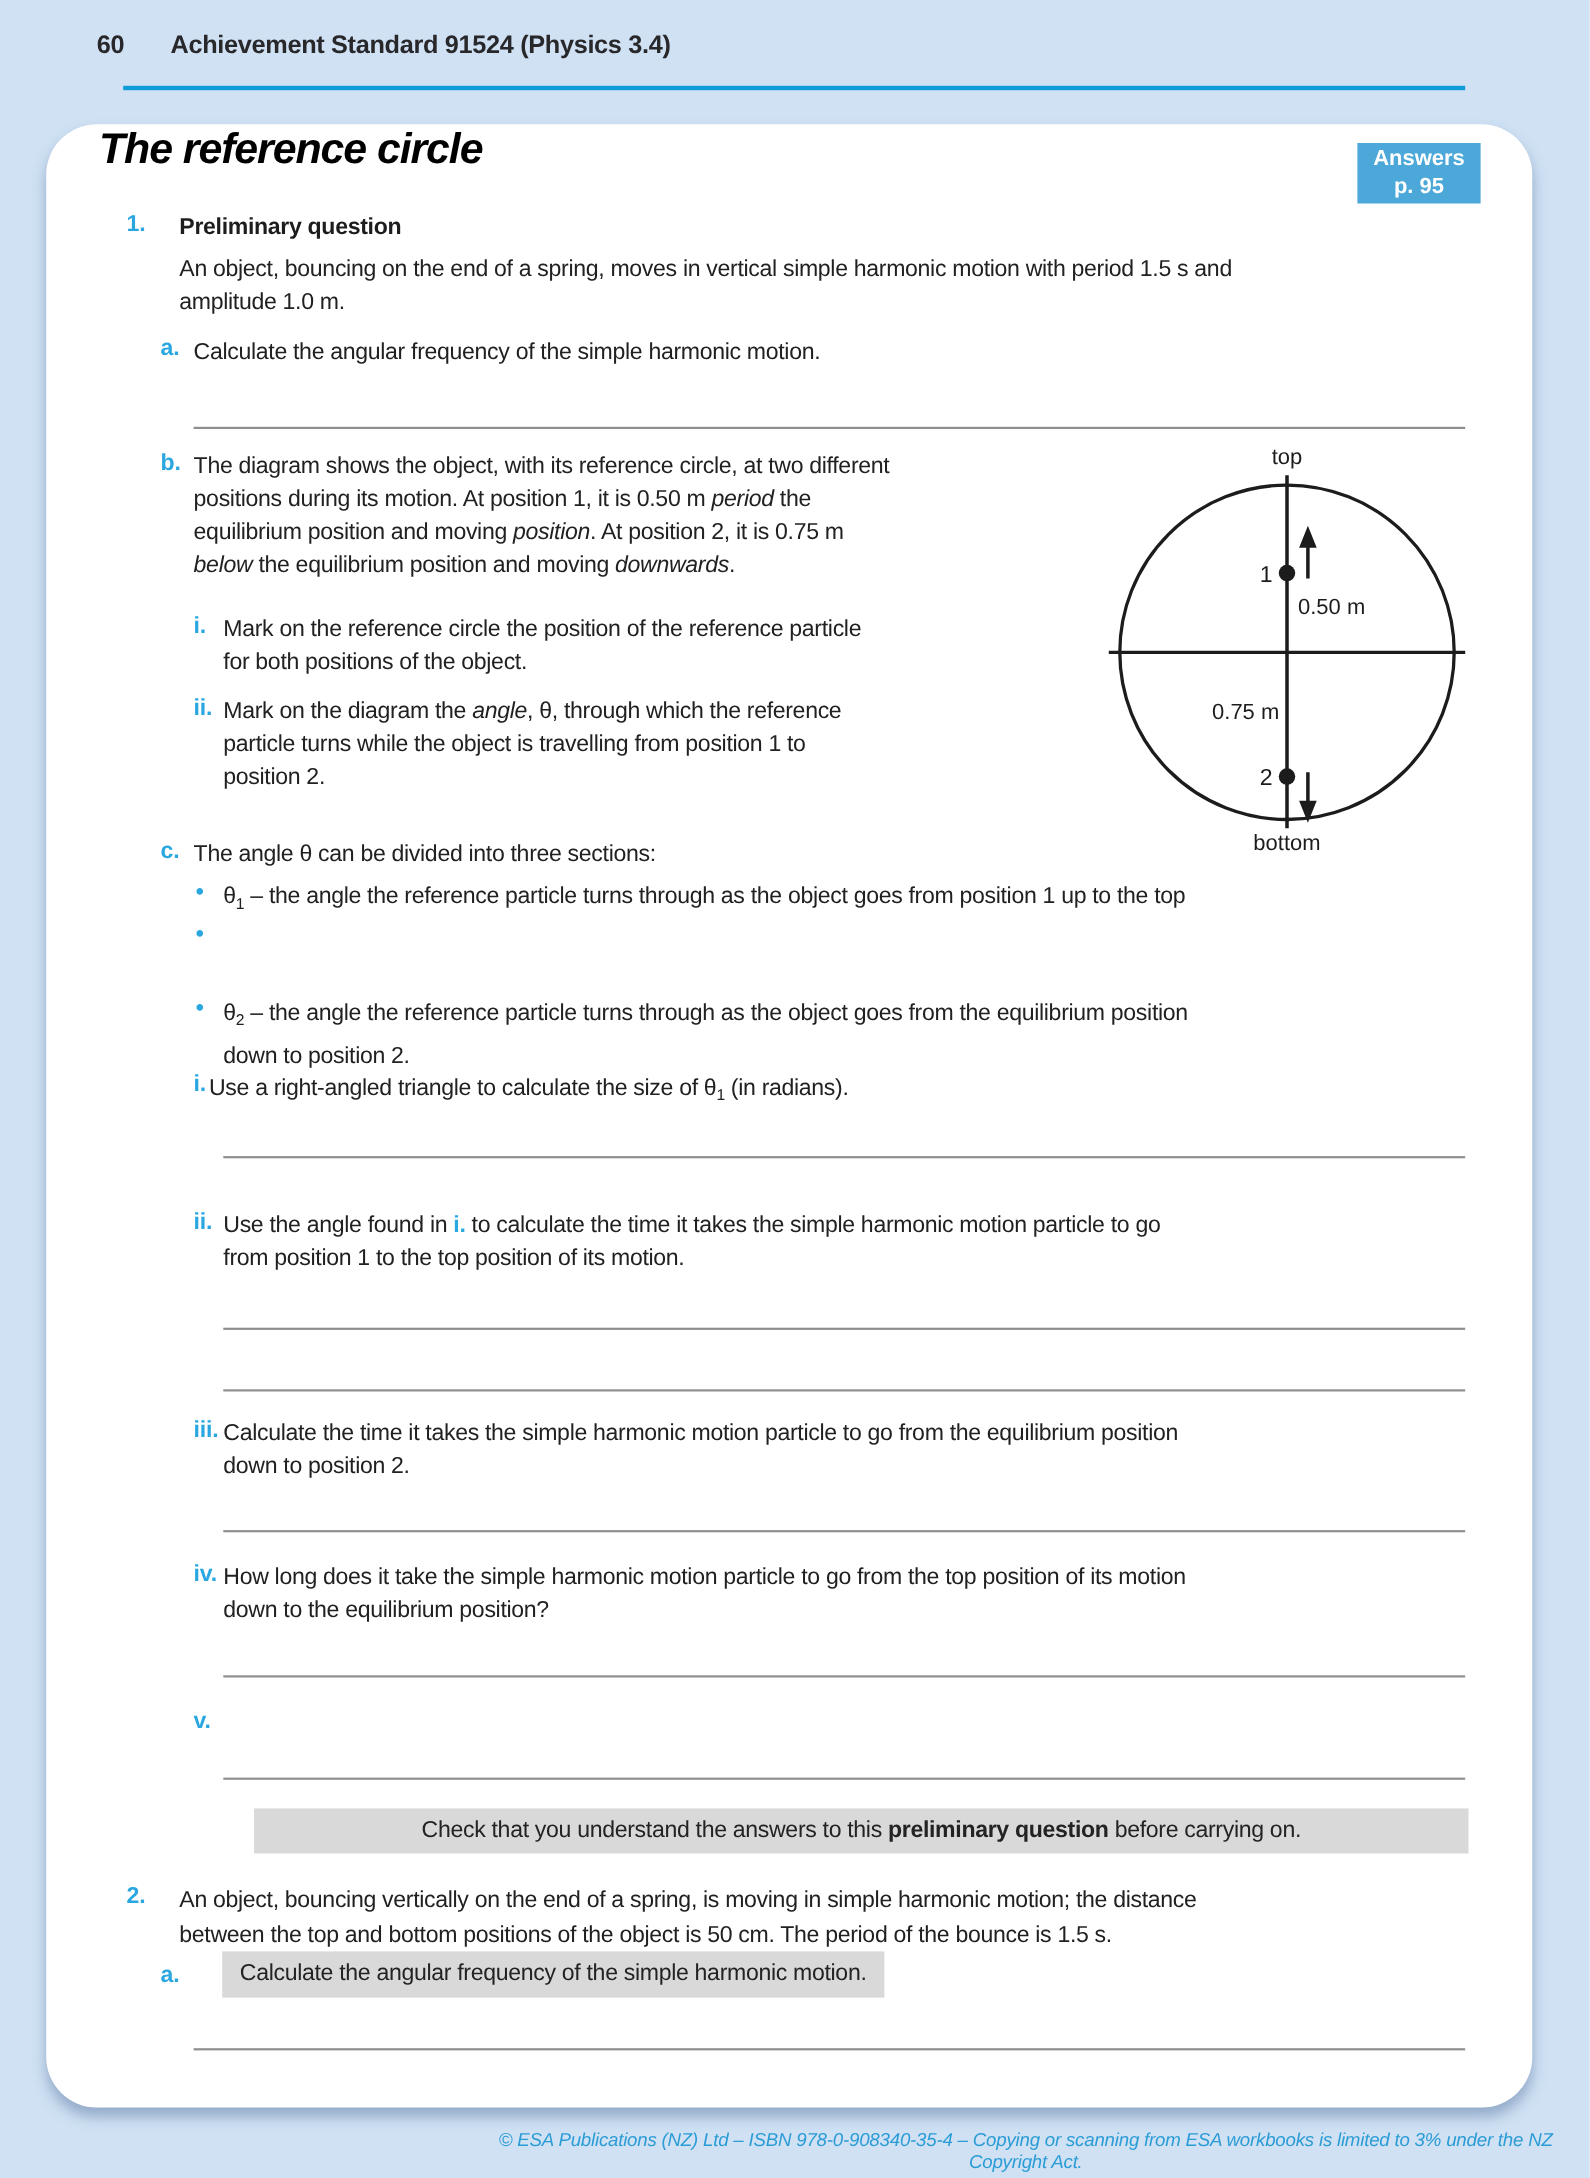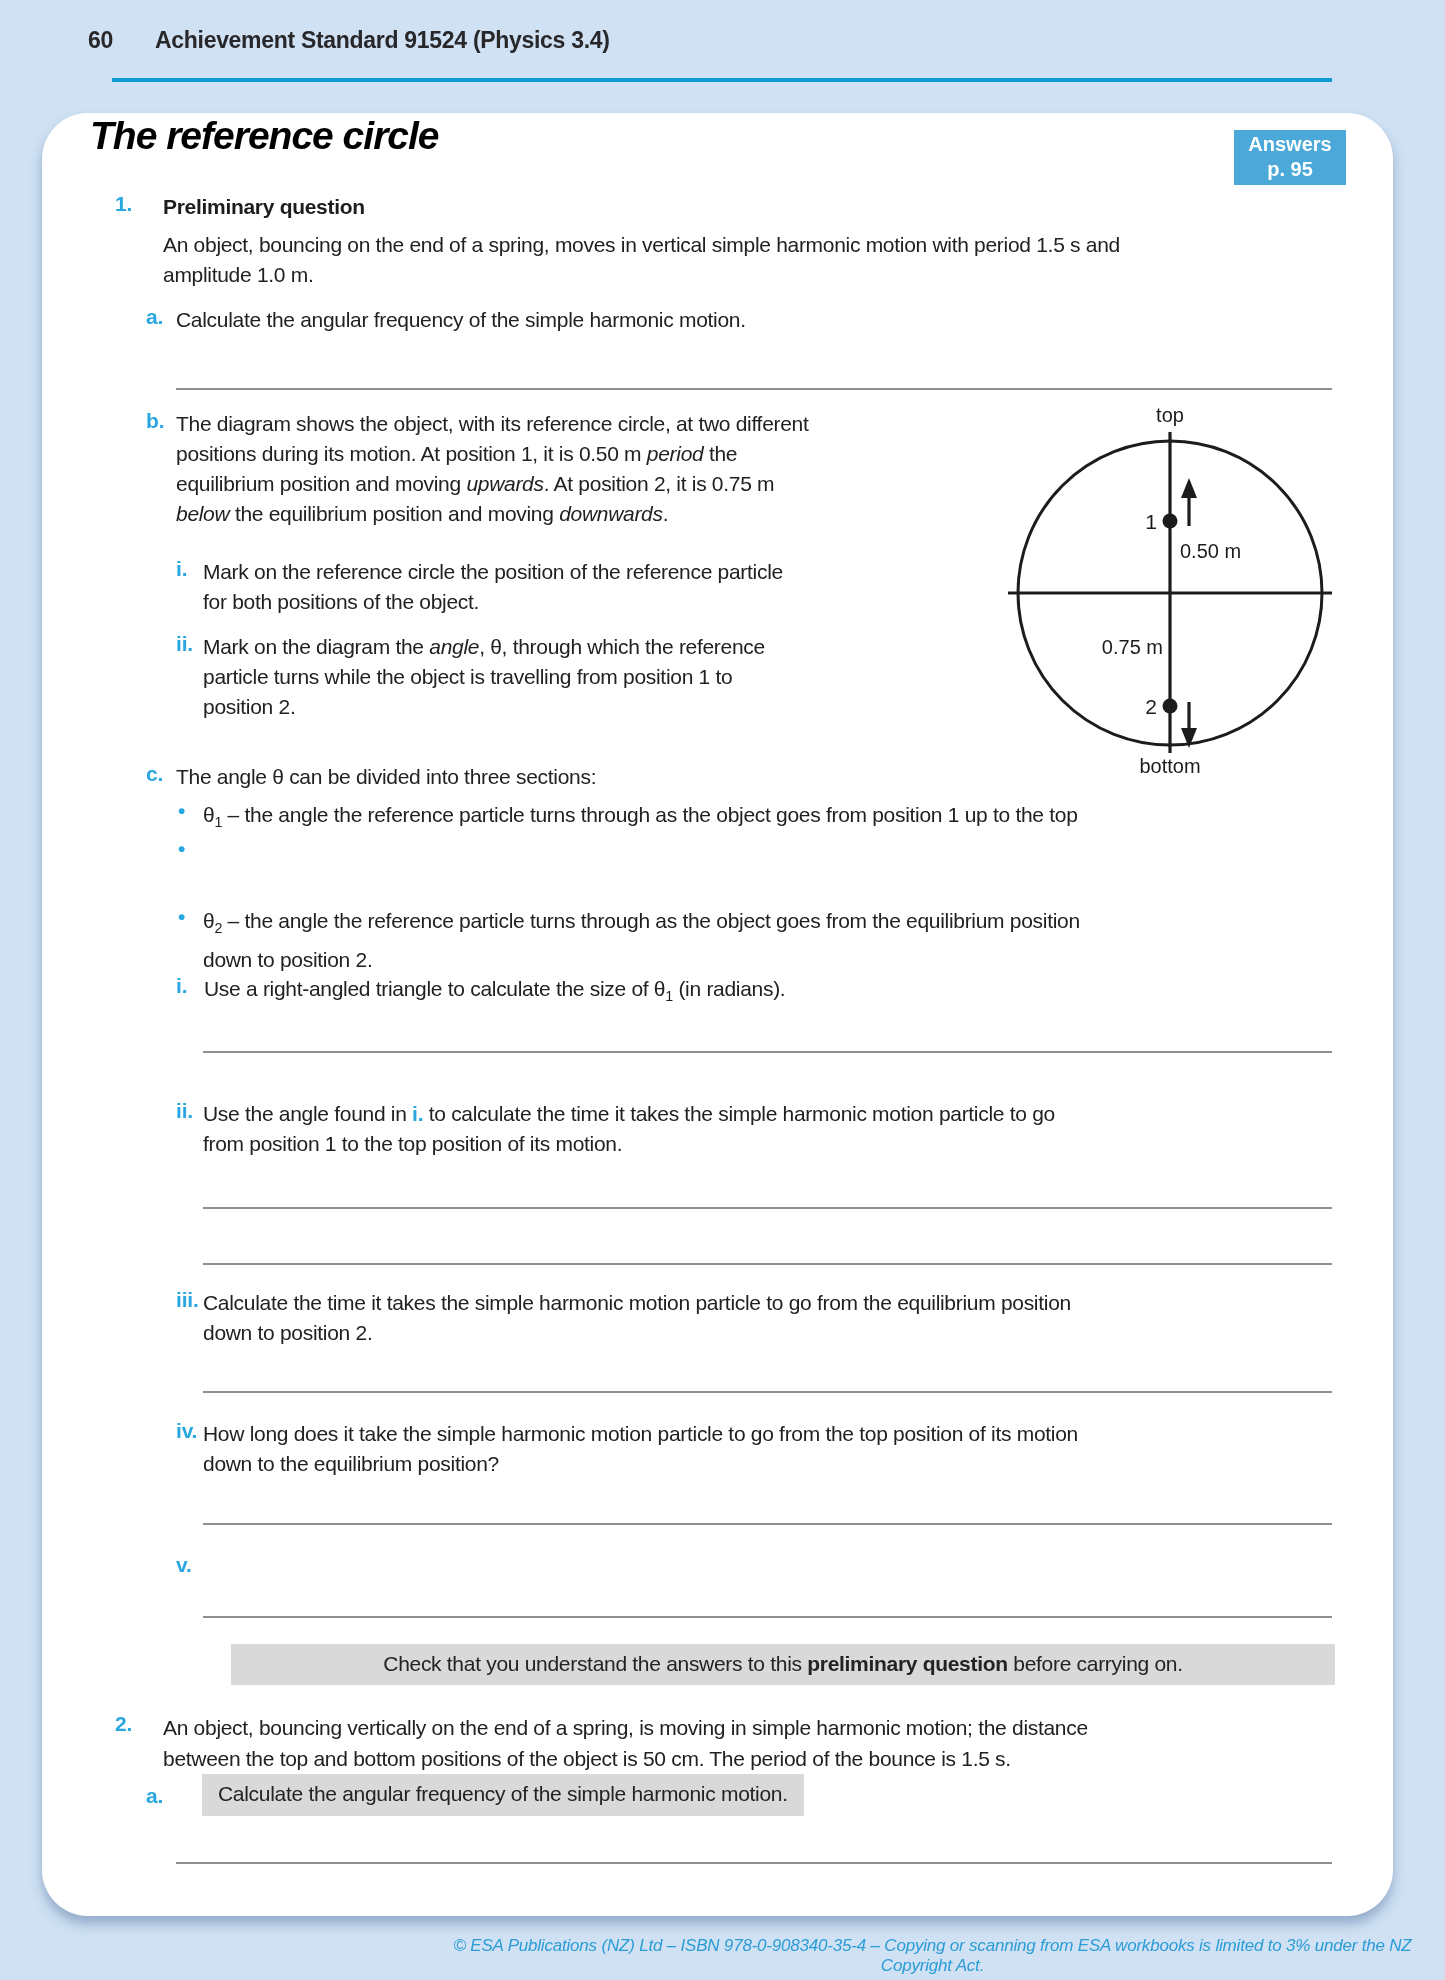--- a/index.html
+++ b/index.html
@@ -46,41 +46,41 @@
 
   <span class="abs lbl" style="left:115px;top:192px;">1.</span>
   <span class="abs txt bold" style="left:163px;top:192px;">Preliminary question</span>
   <div class="abs txt" style="left:163px;top:230px;">An object, bouncing on the end of a spring, moves in vertical simple harmonic motion with period 1.5 s and<br>amplitude 1.0 m.</div>
 
   <span class="abs lbl" style="left:146px;top:305px;">a.</span>
   <div class="abs txt" style="left:176px;top:305px;">Calculate the angular frequency of the simple harmonic motion.</div>
   <div class="abs ans" style="left:176px;top:388px;width:1156px;"></div>
 
   <span class="abs lbl" style="left:146px;top:409px;">b.</span>
-  <div class="abs txt" style="left:176px;top:409px;">The diagram shows the object, with its reference circle, at two different<br>positions during its motion. At position 1, it is 0.50 m <em>period</em> the<br>equilibrium position and moving <em>upwards</em>. At position 2, it is 0.75 m<br><em>below</em> the equilibrium position and moving <em>downwards</em>.</div>
+  <div class="abs txt" style="left:176px;top:409px;">The diagram shows the object, with its reference circle, at two different<br>positions during its motion. At position 1, it is 0.50 m <em>period</em> the<br>equilibrium position and moving <em>position</em>. At position 2, it is 0.75 m<br><em>below</em> the equilibrium position and moving <em>downwards</em>.</div>
 
   <span class="abs lbl" style="left:176px;top:557px;">i.</span>
   <div class="abs txt" style="left:203px;top:557px;">Mark on the reference circle the position of the reference particle<br>for both positions of the object.</div>
 
   <span class="abs lbl" style="left:176px;top:632px;">ii.</span>
   <div class="abs txt" style="left:203px;top:632px;">Mark on the diagram the <em>angle</em>, θ, through which the reference<br>particle turns while the object is travelling from position 1 to<br>position 2.</div>
 
   <span class="abs lbl" style="left:146px;top:762px;">c.</span>
   <div class="abs txt" style="left:176px;top:762px;">The angle θ can be divided into three sections:</div>
 
   <span class="abs lbl" style="left:178px;top:799px;">•</span>
   <div class="abs txt lh31" style="left:203px;top:799px;">θ<sub>1</sub> – the angle the reference particle turns through as the object goes from position 1 up to the top</div>
 
   <span class="abs lbl" style="left:178px;top:837px;">•</span>
 
   <span class="abs lbl" style="left:178px;top:905px;">•</span>
   <div class="abs txt lh31" style="left:203px;top:905px;">θ<sub>2</sub> – the angle the reference particle turns through as the object goes from the equilibrium position<br>down to position 2.</div>
 
   <span class="abs lbl" style="left:176px;top:974px;">i.</span>
-  <div class="abs txt" style="left:204px;top:974px;text-align:center;">Use a right-angled triangle to calculate the size of θ<sub>1</sub> (in radians).</div>
+  <div class="abs txt" style="left:190px;top:974px;text-align:center;">Use a right-angled triangle to calculate the size of θ<sub>1</sub> (in radians).</div>
   <div class="abs ans" style="left:203px;top:1051px;width:1129px;"></div>
 
   <span class="abs lbl" style="left:176px;top:1099px;">ii.</span>
   <div class="abs txt" style="left:203px;top:1099px;">Use the angle found in <span class="acc">i.</span> to calculate the time it takes the simple harmonic motion particle to go<br>from position 1 to the top position of its motion.</div>
   <div class="abs ans" style="left:203px;top:1207px;width:1129px;"></div>
   <div class="abs ans" style="left:203px;top:1263px;width:1129px;"></div>
 
   <span class="abs lbl" style="left:176px;top:1288px;">iii.</span>
   <div class="abs txt" style="left:203px;top:1288px;">Calculate the time it takes the simple harmonic motion particle to go from the equilibrium position<br>down to position 2.</div>
   <div class="abs ans" style="left:203px;top:1391px;width:1129px;"></div>

